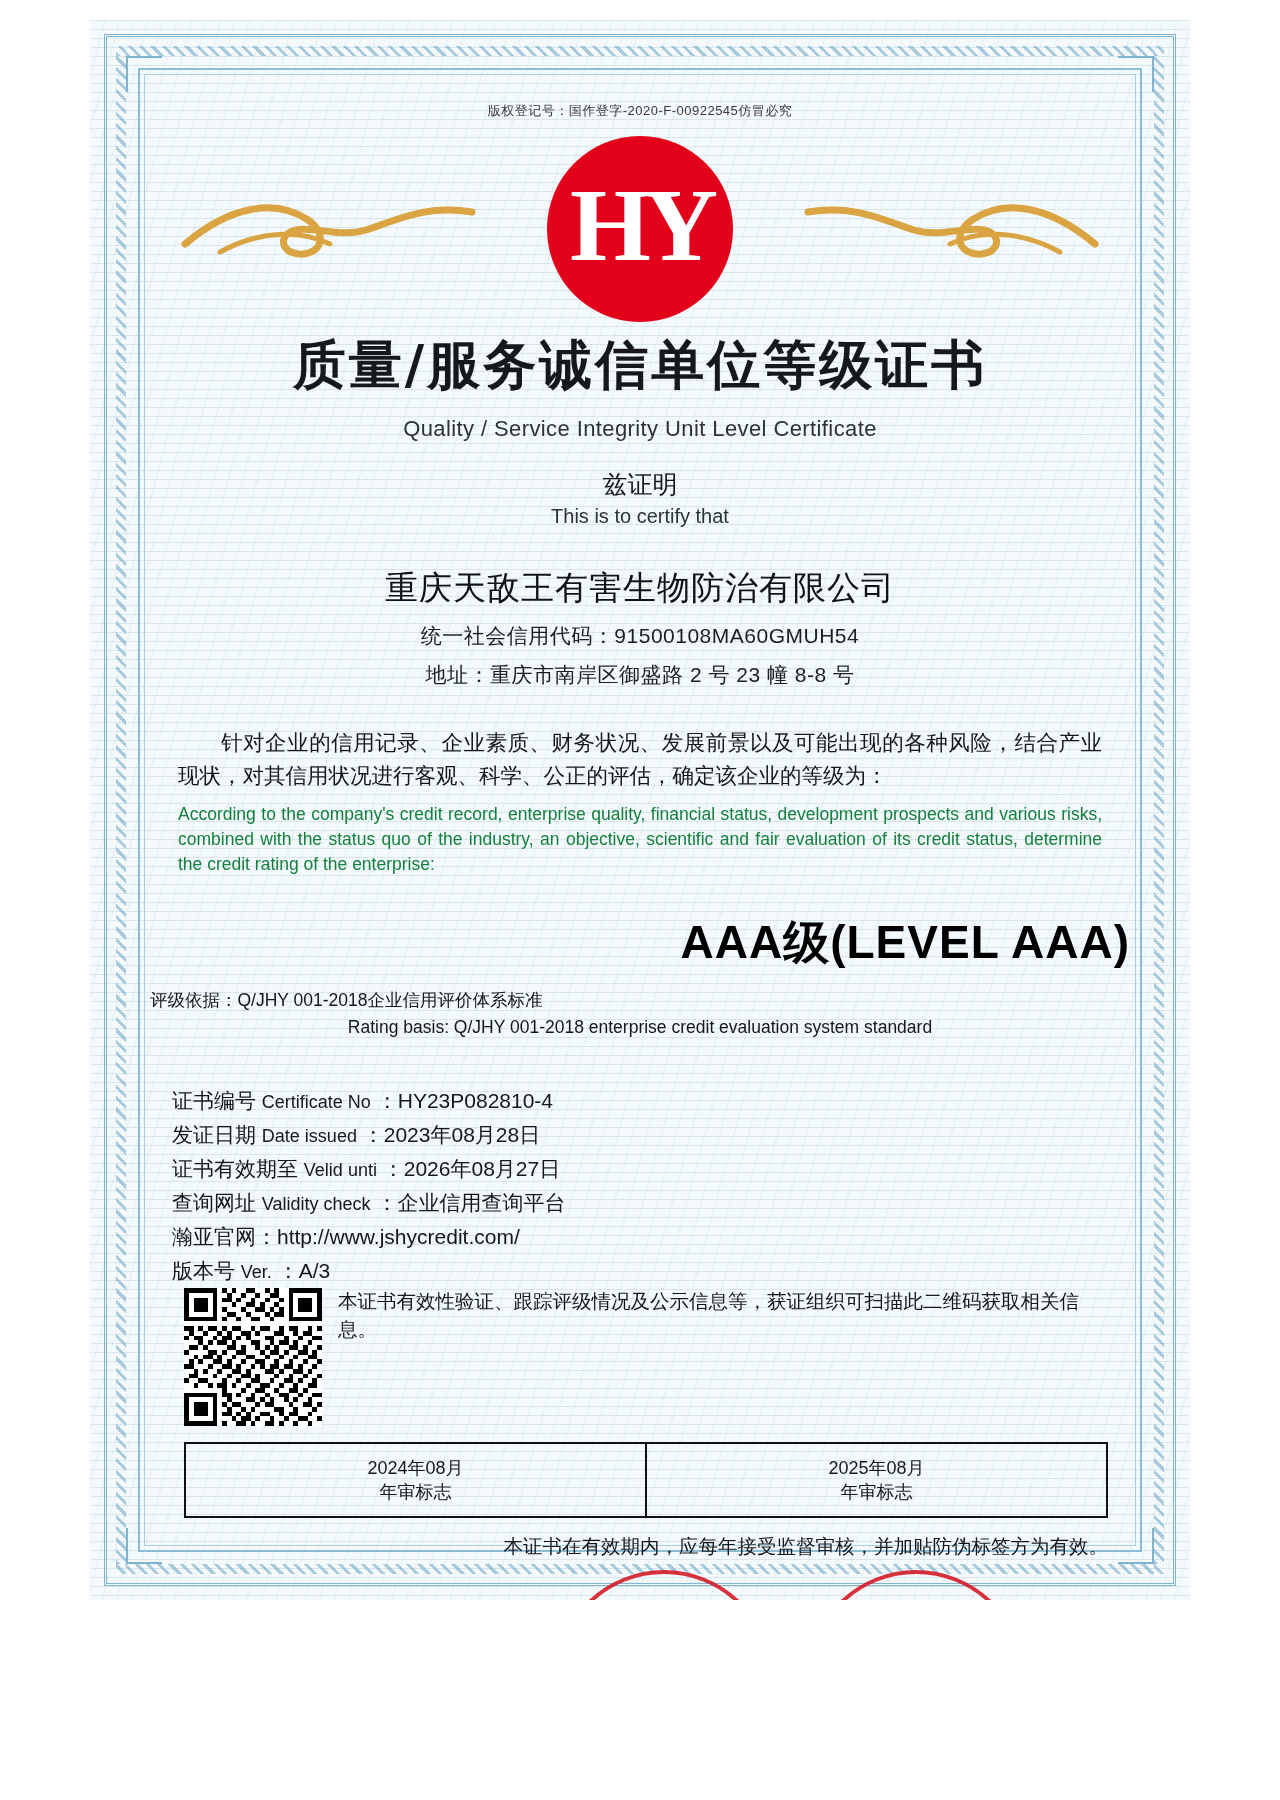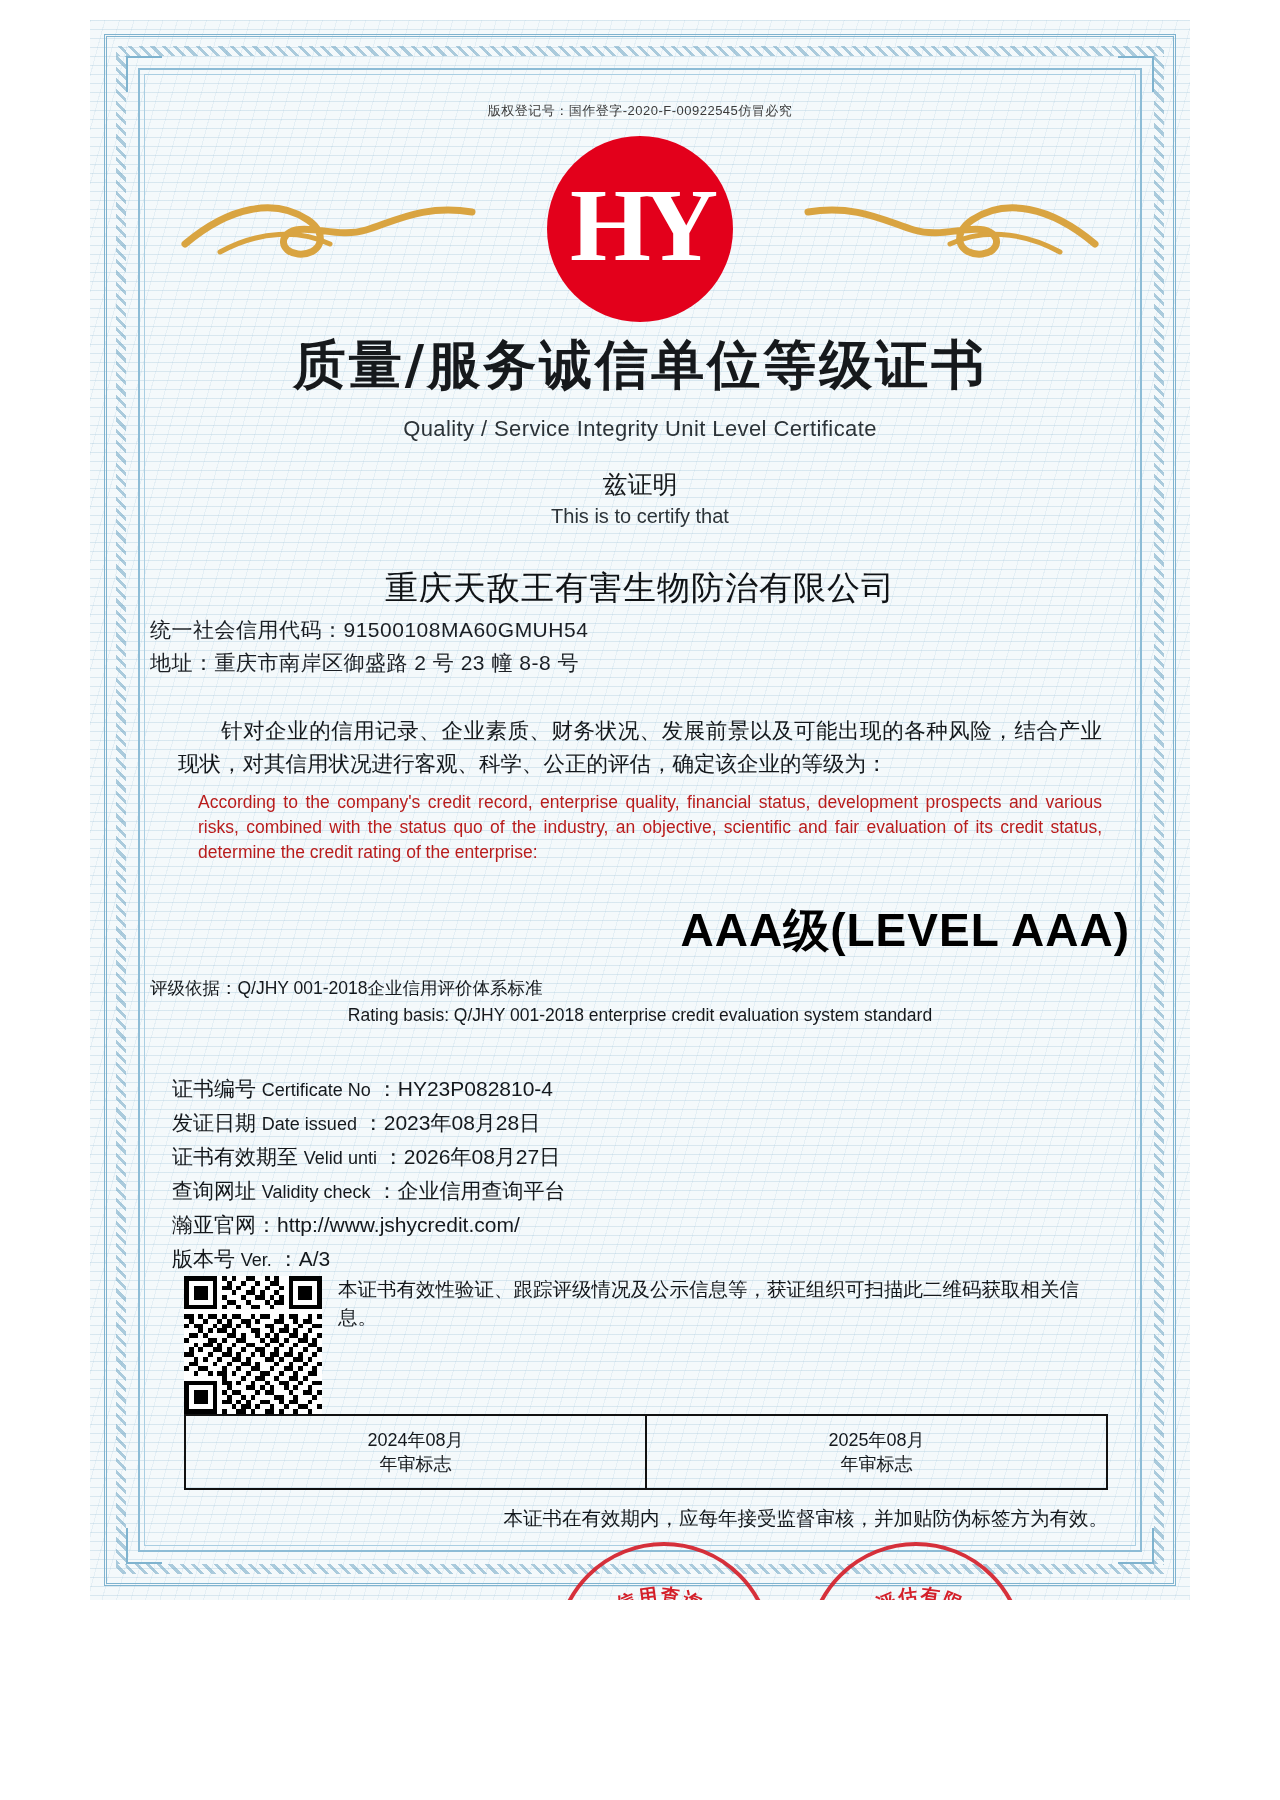--- a/index.html
+++ b/index.html
@@ -176,45 +176,44 @@
   .company-cn {
     text-align: center;
     font-size: 33px;
     font-weight: normal;
     color: #101316;
     margin-top: 38px;
     letter-spacing: 1px;
   }
   .company-code,
   .company-addr {
-    text-align: left;
+    text-align: center;
     font-size: 21px;
     color: #1b1f24;
-    margin-top: 5px;
+    margin-top: 11px;
     letter-spacing: 0.5px;
   }
 
   .body-block {
     margin-top: 38px;
     padding: 0 28px;
   }
   .body-cn {
     font-size: 21.5px;
     line-height: 1.55;
     color: #14181c;
     text-align: justify;
     text-indent: 2em;
   }
   .body-en {
     font-size: 17.5px;
     line-height: 1.45;
-    color: #b91c1c;
+    color: #15803d;
     text-align: justify;
     margin-top: 8px;
-    margin-left: 20px;
   }
 
   .level {
     text-align: right;
     font-size: 46px;
     font-weight: bold;
     color: #000000;
     margin-top: 34px;
     letter-spacing: 1px;
   }
@@ -262,20 +261,21 @@
   }
   .qr svg { display: block; }
   .qr-note {
     margin-left: 16px;
     font-size: 19.5px;
     line-height: 1.42;
     color: #14181c;
   }
   .stamp-boxes {
     display: flex;
+    margin-top: 16px;
     gap: 0;
   }
   .stamp-box {
     flex: 1;
     border: 2px solid #111;
     height: 72px;
     display: flex;
     flex-direction: column;
     align-items: center;
     justify-content: center;

